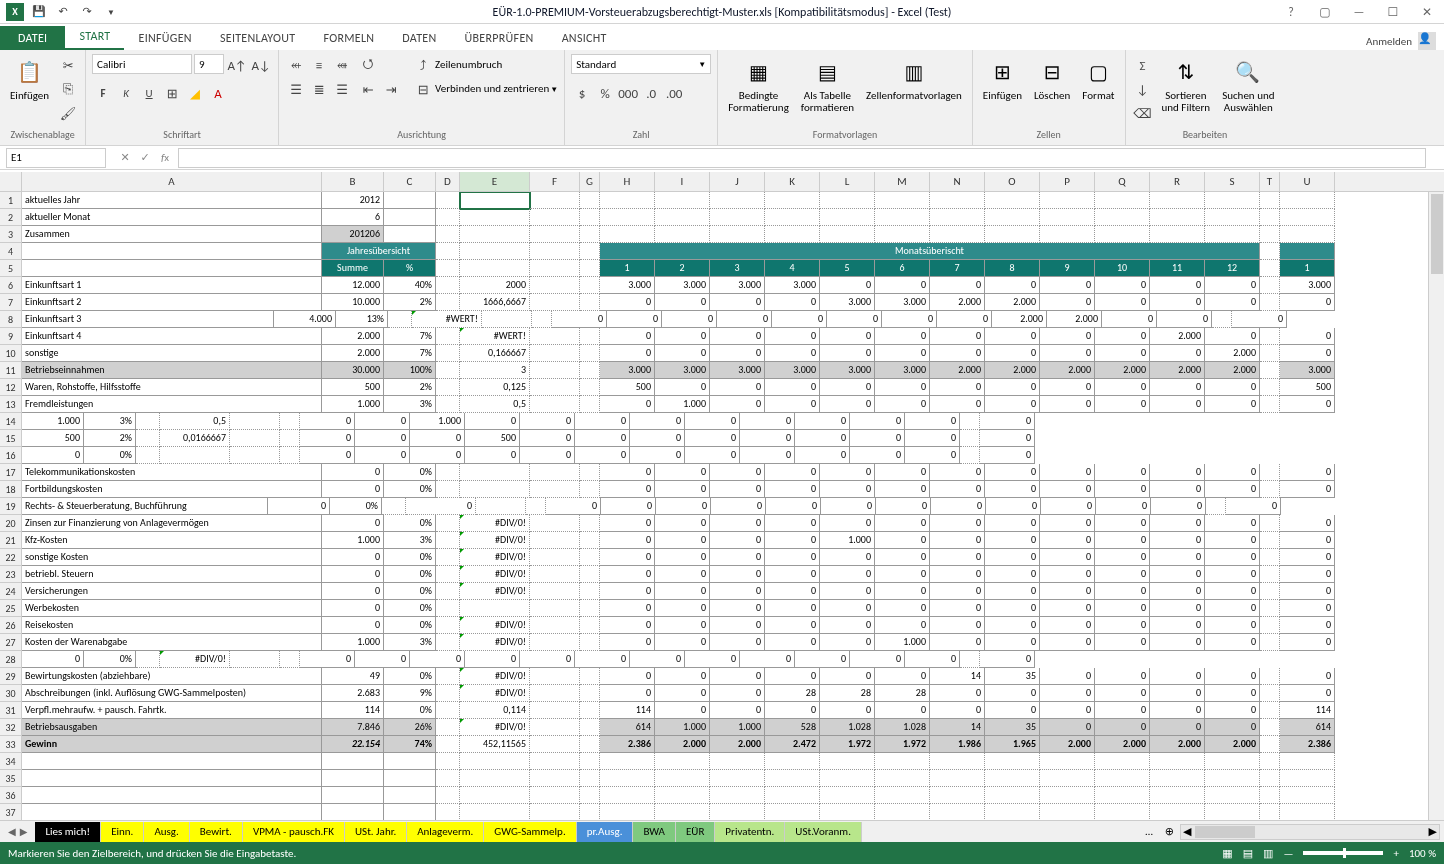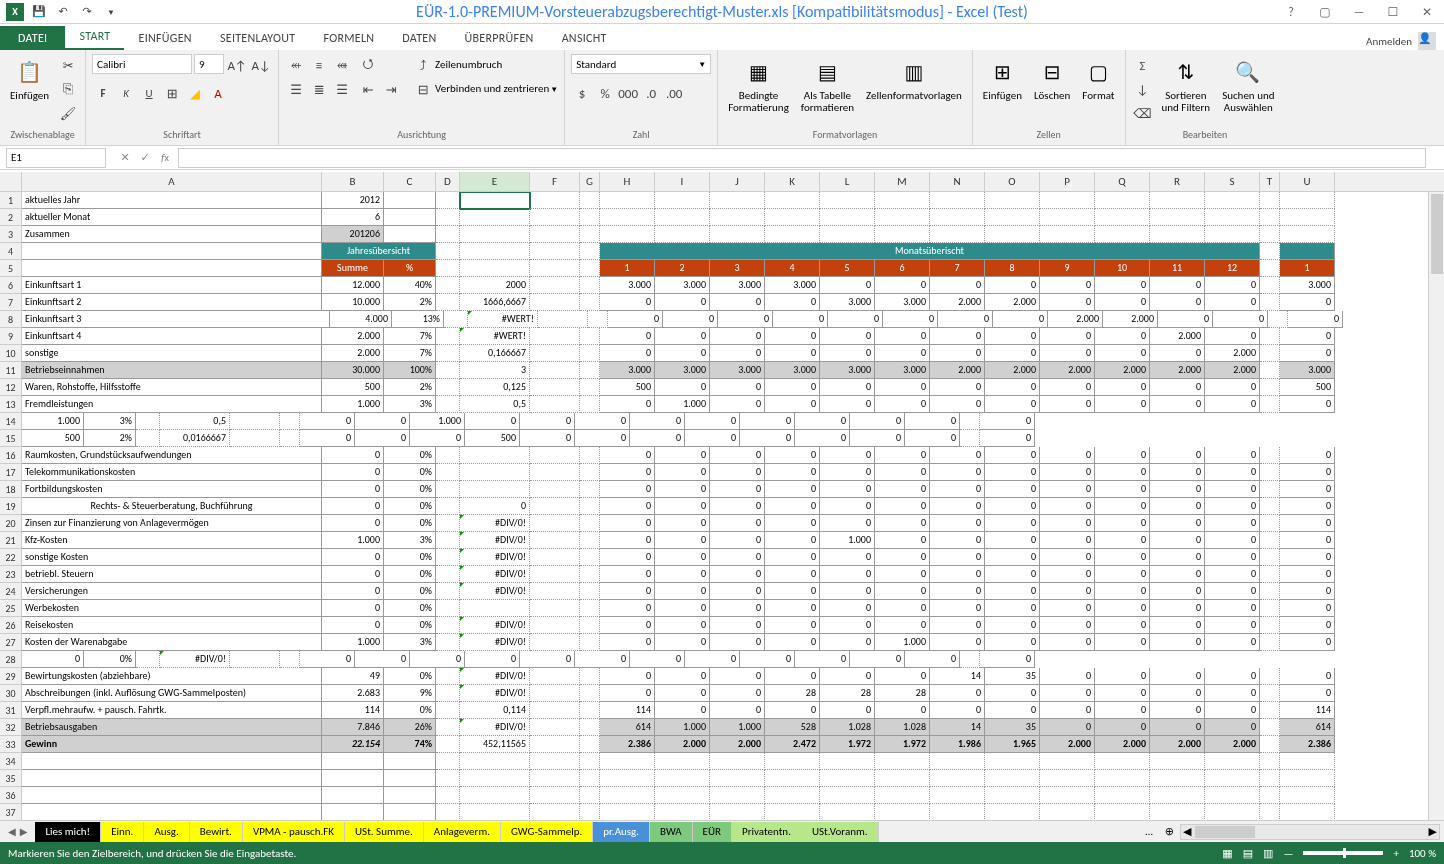--- a/index.html
+++ b/index.html
@@ -1,21 +1,21 @@
 <!DOCTYPE html>
 <html><head>
 <meta charset="utf-8">
 <style>
 *{margin:0;padding:0;box-sizing:border-box;font-family:'Segoe UI',Calibri,Arial,sans-serif;font-size:11px;user-select:none}
 body{background:#fff;overflow:hidden;width:1444px;height:864px;position:relative}
 .titlebar{height:24px;background:#fff;display:flex;align-items:center;border-bottom:1px solid #d4d4d4;position:relative}
 .titlebar .qat{display:flex;align-items:center;padding:0 4px;gap:2px}
 .titlebar .qat-icon{width:22px;height:22px;display:flex;align-items:center;justify-content:center;color:#444}
 .excel-icon{width:18px;height:18px;background:#217346;color:#fff;display:flex;align-items:center;justify-content:center;font-weight:bold;font-size:10px}
-.titlebar .title{position:absolute;left:50%;transform:translateX(-50%);color:#3b82f6;font-size:16px}
+.titlebar .title{position:absolute;left:50%;transform:translateX(-50%);color:#0f172a;font-size:12px}
 .titlebar .wincontrols{margin-left:auto;display:flex}
 .titlebar .wincontrols span{width:34px;height:24px;display:flex;align-items:center;justify-content:center;color:#666;font-size:12px}
 .ribbon-tabs{height:26px;display:flex;align-items:flex-end;background:#fff;padding-left:0}
 .ribbon-tabs .tab{padding:5px 14px;font-size:12px;color:#444;text-transform:uppercase;letter-spacing:0.3px;cursor:pointer}
 .ribbon-tabs .file{background:#217346;color:#fff;font-weight:normal;padding:5px 18px}
 .ribbon-tabs .active{color:#217346;border-bottom:2px solid #217346}
 .ribbon-tabs .right{margin-left:auto;padding-right:8px;display:flex;align-items:center;gap:6px;color:#444}
 .ribbon{height:96px;background:#f1f1f1;border-bottom:1px solid #d4d4d4;display:flex}
 .rgroup{border-right:1px solid #d4d4d4;padding:2px 6px;display:flex;flex-direction:column;height:100%}
 .rgroup .body{flex:1;display:flex;align-items:flex-start;gap:4px;padding-top:2px}
@@ -40,21 +40,21 @@
 .ch.sel{background:#d4e8d4}
 .rowhdr{width:22px;background:#f0f0f0;border-right:1px solid #ccc;border-bottom:1px solid #ccc;text-align:center;font-size:10px;color:#333;line-height:17px;flex-shrink:0}
 .gridbody{position:absolute;top:20px;left:0;right:16px;bottom:0;overflow:auto}
 .row{display:flex;height:17px}
 .cell{border-right:1px dotted #999;border-bottom:1px dotted #999;font-size:10px;padding:0 3px;line-height:16px;flex-shrink:0;overflow:hidden;white-space:nowrap}
 .cell.solid{border-right:1px solid #999;border-bottom:1px solid #999}
 .cell.r{text-align:right}
 .cell.c{text-align:center}
 .cell.b{font-weight:bold}
 .teal{background:#2e8b8b;color:#fff;text-align:center;font-weight:normal}
-.tealdark{background:#c2410c;color:#fff}
+.tealdark{background:#0f766e;color:#fff}
 .gray{background:#d0d0d0}
 .selcell{outline:2px solid #217346;outline-offset:-1px;background:#fff}
 .corner{width:22px;height:20px;background:#f0f0f0;border-right:1px solid #ccc;border-bottom:1px solid #ccc;flex-shrink:0}
 .err-tri{position:relative}
 .err-tri::before{content:'';position:absolute;top:0;left:0;border-top:4px solid #090;border-right:4px solid transparent}
 .sheettabs{position:absolute;bottom:22px;left:0;right:0;height:22px;background:#f0f0f0;display:flex;align-items:center;border-top:1px solid #ccc}
 .sheettabs .nav{display:flex;padding:0 8px;gap:4px;color:#666}
 .sheettabs .nav span{cursor:pointer;font-size:10px}
 .sheettabs .tabs{display:flex;flex:1}
 .stab{padding:2px 10px;font-size:11px;border-right:1px solid #ccc;cursor:pointer;line-height:16px}
@@ -448,21 +448,21 @@
         <div class="cell r solid" style="width: 55px;">2.000</div>
         <div class="cell r solid" style="width: 55px;">0</div>
         <div class="cell r solid" style="width: 55px;">0</div>
         <div class="cell r solid" style="width: 55px;">0</div>
         <div class="cell r solid" style="width: 55px;">0</div>
         <div class="cell " style="width: 20px;"></div>
         <div class="cell r solid" style="width: 55px;">0</div>
       </div>
       <div class="row">
         <div class="rowhdr">8</div>
-        <div class="cell solid" style="width: 308px;">Einkunftsart 3</div>
+        <div class="cell solid" style="width: 252px;">Einkunftsart 3</div>
         <div class="cell solid r" style="width: 62px;">4.000</div>
         <div class="cell solid r" style="width: 52px;">13%</div>
         <div class="cell " style="width: 24px;"></div>
         <div class="cell r err-tri" style="width: 70px;">#WERT!</div>
         <div class="cell " style="width: 50px;"></div>
         <div class="cell " style="width: 20px;"></div>
         <div class="cell r solid" style="width: 55px;">0</div>
         <div class="cell r solid" style="width: 55px;">0</div>
         <div class="cell r solid" style="width: 55px;">0</div>
         <div class="cell r solid" style="width: 55px;">0</div>
@@ -638,21 +638,20 @@
         <div class="cell r solid" style="width: 55px;">0</div>
         <div class="cell r solid" style="width: 55px;">0</div>
         <div class="cell r solid" style="width: 55px;">0</div>
         <div class="cell r solid" style="width: 55px;">0</div>
         <div class="cell r solid" style="width: 55px;">0</div>
         <div class="cell " style="width: 20px;"></div>
         <div class="cell r solid" style="width: 55px;">0</div>
       </div>
       <div class="row">
         <div class="rowhdr">16</div>
-        <div class="cell solid" style="width: 300px;">Raumkosten, Grundstücksaufwendungen</div>
         <div class="cell solid r" style="width: 62px;">0</div>
         <div class="cell solid r" style="width: 52px;">0%</div>
         <div class="cell " style="width: 24px;"></div>
         <div class="cell r" style="width: 70px;"></div>
         <div class="cell " style="width: 50px;"></div>
         <div class="cell " style="width: 20px;"></div>
         <div class="cell r solid" style="width: 55px;">0</div>
         <div class="cell r solid" style="width: 55px;">0</div>
         <div class="cell r solid" style="width: 55px;">0</div>
         <div class="cell r solid" style="width: 55px;">0</div>
@@ -710,21 +709,21 @@
         <div class="cell r solid" style="width: 55px;">0</div>
         <div class="cell r solid" style="width: 55px;">0</div>
         <div class="cell r solid" style="width: 55px;">0</div>
         <div class="cell r solid" style="width: 55px;">0</div>
         <div class="cell r solid" style="width: 55px;">0</div>
         <div class="cell " style="width: 20px;"></div>
         <div class="cell r solid" style="width: 55px;">0</div>
       </div>
       <div class="row">
         <div class="rowhdr">19</div>
-        <div class="cell solid" style="width: 300px; text-align: center;">Rechts- &amp; Steuerberatung, Buchführung</div>
+        <div class="cell solid" style="width: 246px;">Rechts- &amp; Steuerberatung, Buchführung</div>
         <div class="cell solid r" style="width: 62px;">0</div>
         <div class="cell solid r" style="width: 52px;">0%</div>
         <div class="cell " style="width: 24px;"></div>
         <div class="cell r" style="width: 70px;">0</div>
         <div class="cell " style="width: 50px;"></div>
         <div class="cell " style="width: 20px;"></div>
         <div class="cell r solid" style="width: 55px;">0</div>
         <div class="cell r solid" style="width: 55px;">0</div>
         <div class="cell r solid" style="width: 55px;">0</div>
         <div class="cell r solid" style="width: 55px;">0</div>
@@ -1180,21 +1179,21 @@
  <div class="nav">
   <span>◀</span>
   <span>▶</span>
  </div>
  <div class="tabs" id="sheettabs">
       <div class="stab bl">Lies mich!</div>
       <div class="stab yl">Einn.</div>
       <div class="stab yl">Ausg.</div>
       <div class="stab yl">Bewirt.</div>
       <div class="stab yl">VPMA - pausch.FK</div>
-      <div class="stab yl">USt. Summe.</div>
+      <div class="stab yl">USt. Jahr.</div>
       <div class="stab yl">Anlageverm.</div>
       <div class="stab yl">GWG-Sammelp.</div>
       <div class="stab bu">pr.Ausg.</div>
       <div class="stab gn">BWA</div>
       <div class="stab gn">EÜR</div>
       <div class="stab lg">Privatentn.</div>
       <div class="stab lg">USt.Voranm.</div>
     </div>
  <span style="padding:0 6px">…</span>
  <span style="padding:0 6px">⊕</span>

